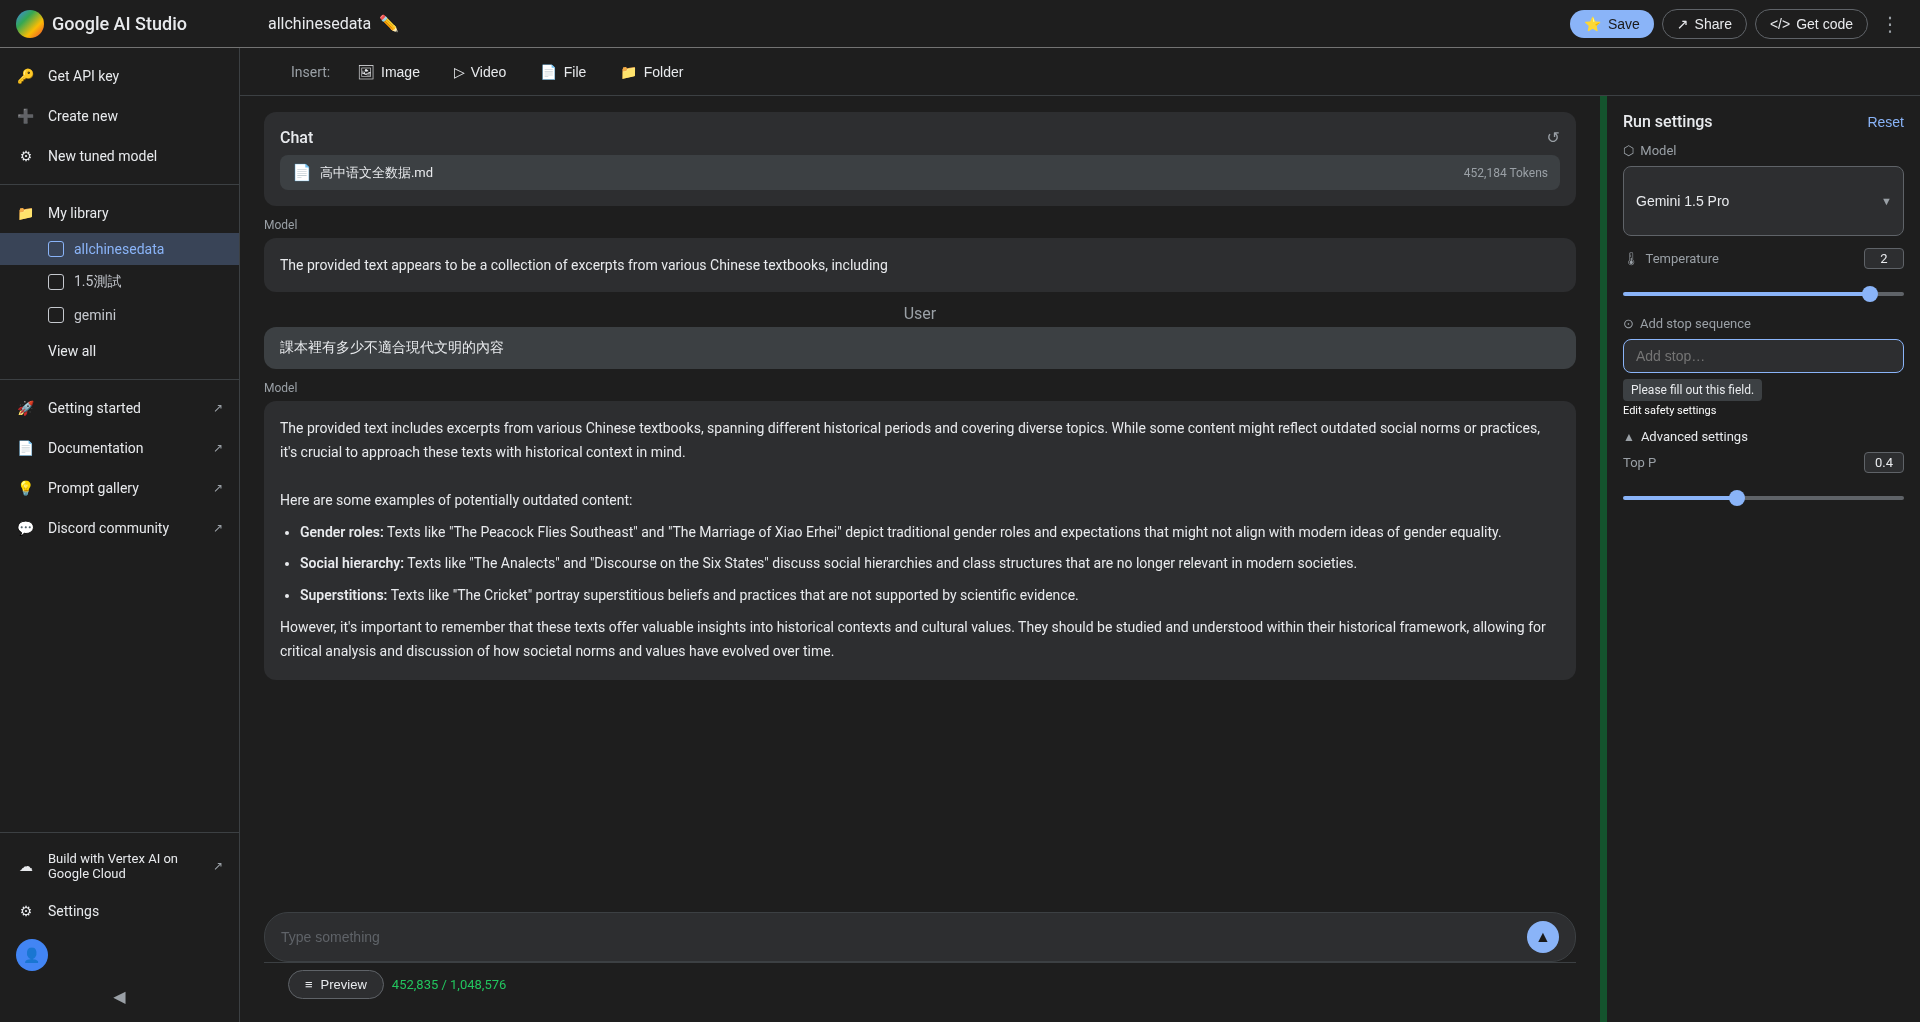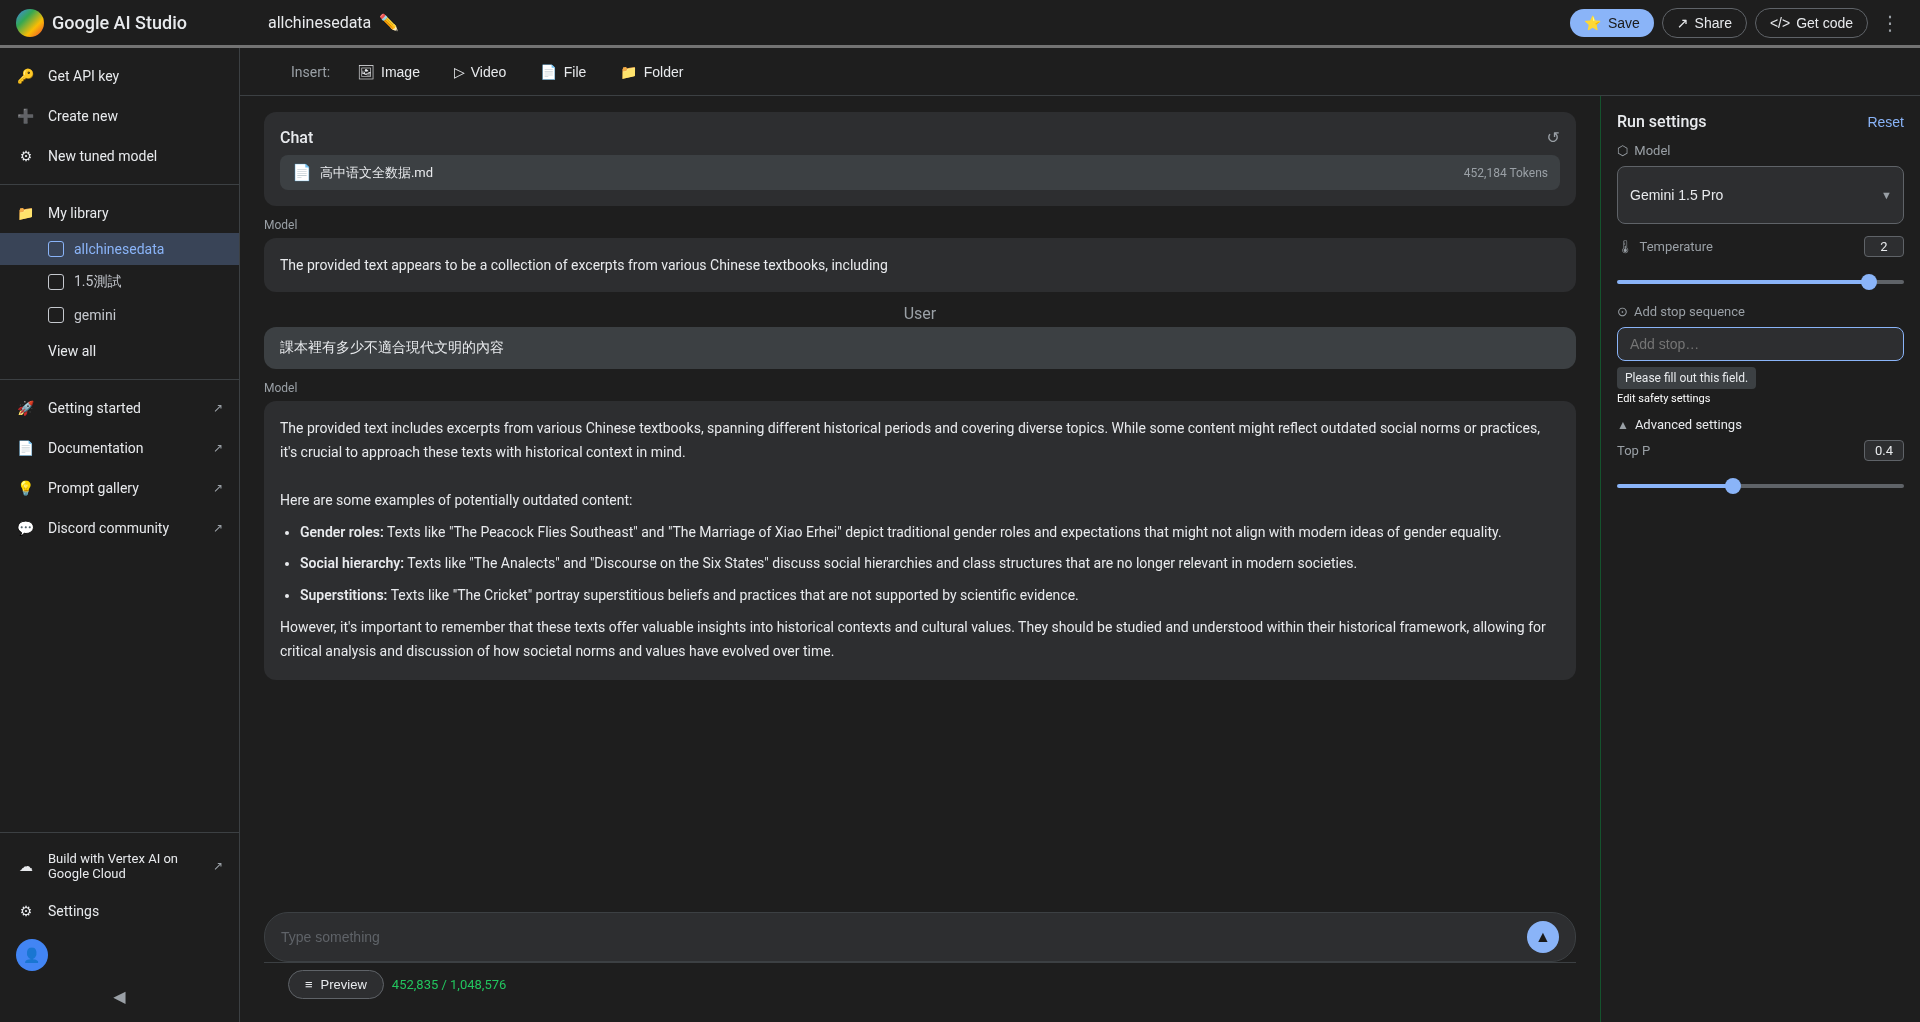--- a/index.html
+++ b/index.html
@@ -1,19 +1,19 @@
 <!DOCTYPE html>
 <html><head>
   <meta charset="utf-8">
   <style>
     * { box-sizing: border-box; margin: 0; padding: 0; }
     body { font-family: 'Google Sans', Roboto, Arial, sans-serif; background: #1e1e1e; color: #e8eaed; height: 1022px; width: 1920px; overflow: hidden; display: flex; flex-direction: column; }
 
     
-    .topbar { height: 48px; background: #1e1e1e; display: flex; align-items: center; padding: 0 16px; border-bottom: 3px solid #737373; gap: 12px; flex-shrink: 0; }
+    .topbar { height: 48px; background: #1e1e1e; display: flex; align-items: center; padding: 0 16px; border-bottom: 1px solid #737373; gap: 12px; flex-shrink: 0; }
     .app-title { font-size: 18px; font-weight: 500; color: #e8eaed; display: flex; align-items: center; gap: 8px; width: 240px; }
     .app-title-logo { width: 28px; height: 28px; background: linear-gradient(135deg, #4285f4, #34a853, #fbbc04, #ea4335); border-radius: 50%; flex-shrink: 0; }
     .topbar-center { flex: 1; display: flex; align-items: center; gap: 8px; }
     .topbar-filename { font-size: 16px; color: #e8eaed; }
     .topbar-edit-icon { color: #9aa0a6; cursor: pointer; font-size: 16px; }
     .topbar-actions { display: flex; align-items: center; gap: 8px; margin-left: auto; }
     .topbar-btn { display: flex; align-items: center; gap: 6px; padding: 6px 14px; border-radius: 20px; border: 1px solid #5f6368; background: transparent; color: #e8eaed; cursor: pointer; font-size: 14px; }
     .topbar-btn.primary { background: #8ab4f8; color: #1a1a1a; border: none; font-weight: 500; }
     .topbar-more { color: #9aa0a6; cursor: pointer; font-size: 20px; padding: 4px; }
 
@@ -66,28 +66,28 @@
     .chat-input { flex: 1; background: transparent; border: none; outline: none; color: #e8eaed; font-size: 14px; }
     .chat-input::placeholder { color: #5f6368; }
     .send-btn { width: 32px; height: 32px; background: #8ab4f8; border-radius: 50%; display: flex; align-items: center; justify-content: center; cursor: pointer; border: none; color: #1a1a1a; font-size: 16px; }
 
     
     .preview-bar { height: 44px; background: #1e1e1e; border-top: 1px solid #3c4043; display: flex; align-items: center; padding: 0 24px; gap: 8px; flex-shrink: 0; }
     .preview-btn { display: flex; align-items: center; gap: 8px; padding: 6px 16px; background: #2d2e30; border: 1px solid #5f6368; border-radius: 20px; color: #e8eaed; font-size: 13px; cursor: pointer; }
     .preview-tokens { font-size: 13px; color: #22c55e; }
 
     
-    .run-settings-panel { width: 320px; background: #1e1e1e; border-left: 1px solid #14532d; display: flex; flex-direction: column; flex-shrink: 0; overflow-y: auto; padding: 16px; gap: 12px; }
+    .run-settings-panel { width: 320px; background: #1e1e1e; border-left: 7px solid #14532d; display: flex; flex-direction: column; flex-shrink: 0; overflow-y: auto; padding: 16px; gap: 12px; }
     .run-settings-header { display: flex; align-items: center; justify-content: space-between; }
     .run-settings-title { font-size: 16px; font-weight: 500; color: #e8eaed; }
     .reset-btn { color: #8ab4f8; font-size: 14px; cursor: pointer; background: none; border: none; }
 
     .settings-section { display: flex; flex-direction: column; gap: 8px; }
     .settings-section-label { font-size: 13px; color: #9aa0a6; display: flex; align-items: center; gap: 6px; }
-    .model-select { background: #2d2e30; border: 1px solid #5f6368; border-radius: 8px; color: #e8eaed; font-size: 14px; padding: 20px 12px; width: 100%; cursor: pointer; appearance: none; display: flex; align-items: center; justify-content: space-between; }
+    .model-select { background: #2d2e30; border: 1px solid #5f6368; border-radius: 8px; color: #e8eaed; font-size: 14px; padding: 26px 12px; width: 100%; cursor: pointer; appearance: none; display: flex; align-items: center; justify-content: space-between; }
     .model-select-wrapper { position: relative; }
     .model-select-wrapper::after { content: '▼'; position: absolute; right: 12px; top: 50%; transform: translateY(-50%); color: #9aa0a6; font-size: 11px; pointer-events: none; }
 
     .settings-row { display: flex; align-items: center; justify-content: space-between; }
     .settings-value { font-size: 13px; color: #e8eaed; background: #2d2e30; border: 1px solid #5f6368; border-radius: 4px; padding: 2px 8px; min-width: 40px; text-align: center; }
     .slider-container { padding: 4px 0; }
     .slider { width: 100%; -webkit-appearance: none; height: 4px; border-radius: 2px; background: linear-gradient(to right, #8ab4f8 0%, #8ab4f8 90%, #5f6368 90%); outline: none; cursor: pointer; }
     .slider::-webkit-slider-thumb { -webkit-appearance: none; width: 16px; height: 16px; border-radius: 50%; background: #8ab4f8; cursor: pointer; }
 
     .stop-sequence-section { display: flex; flex-direction: column; gap: 8px; }

